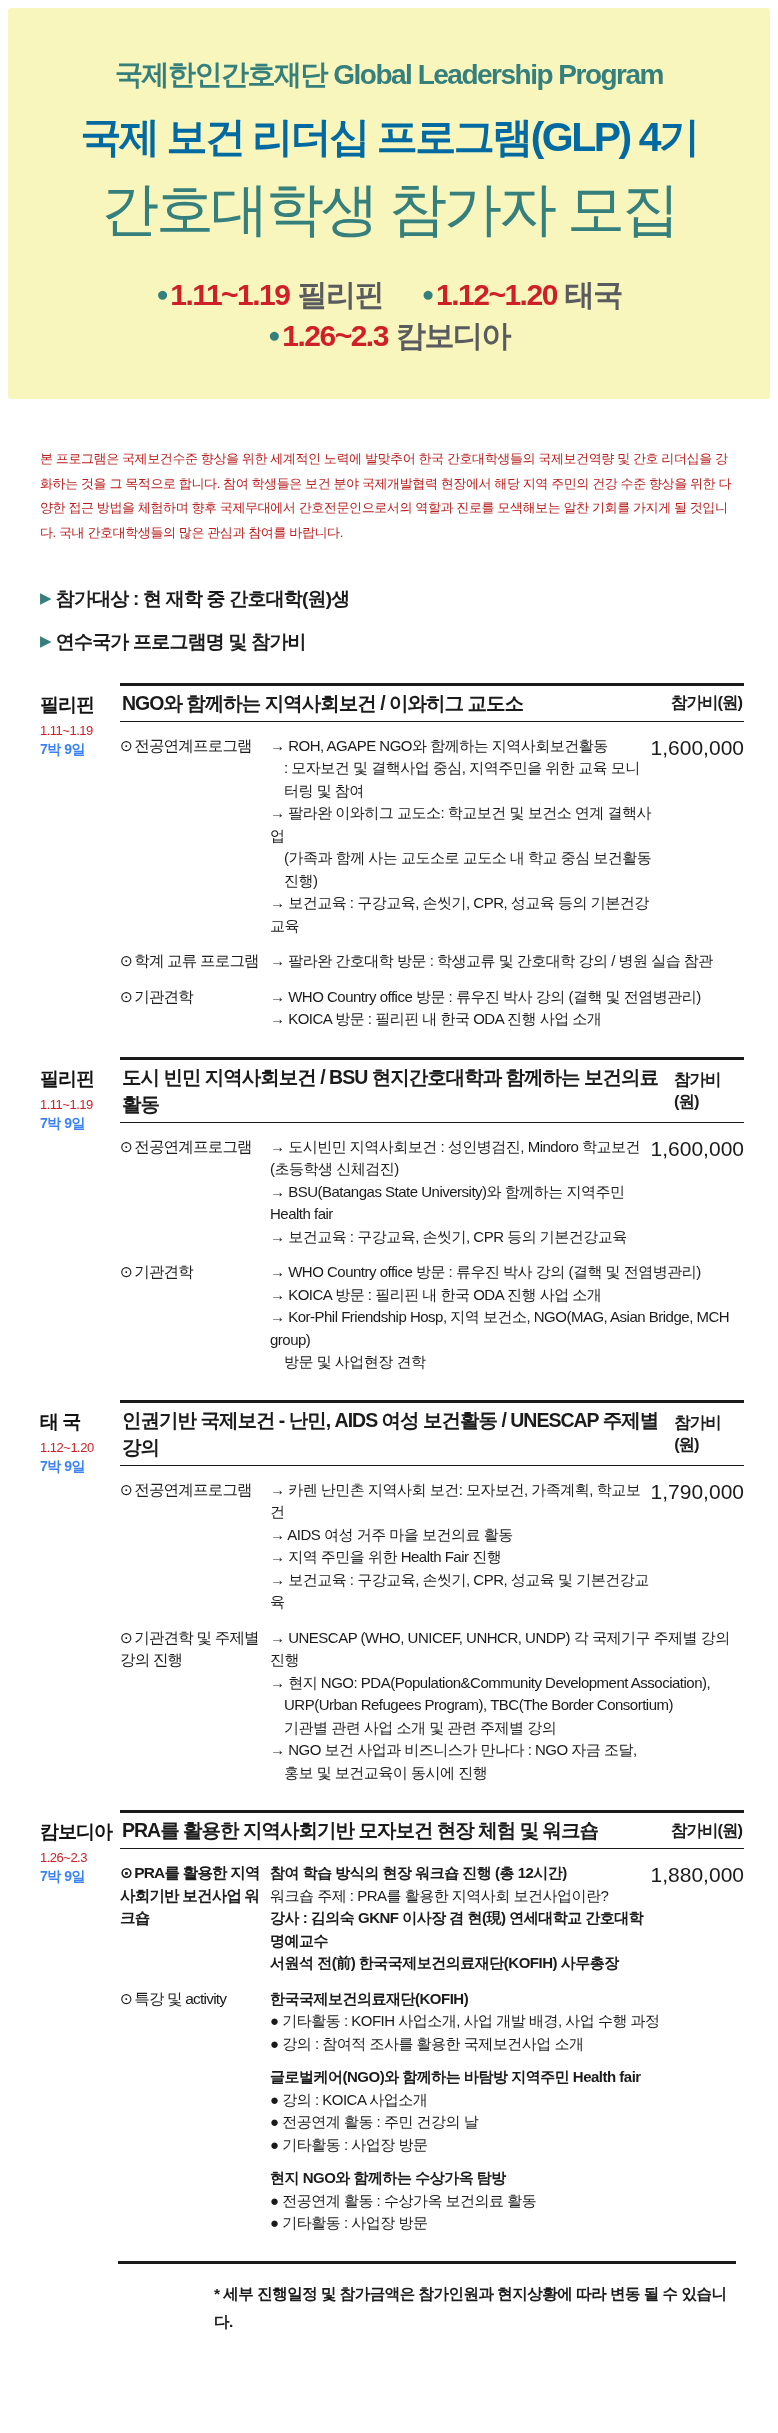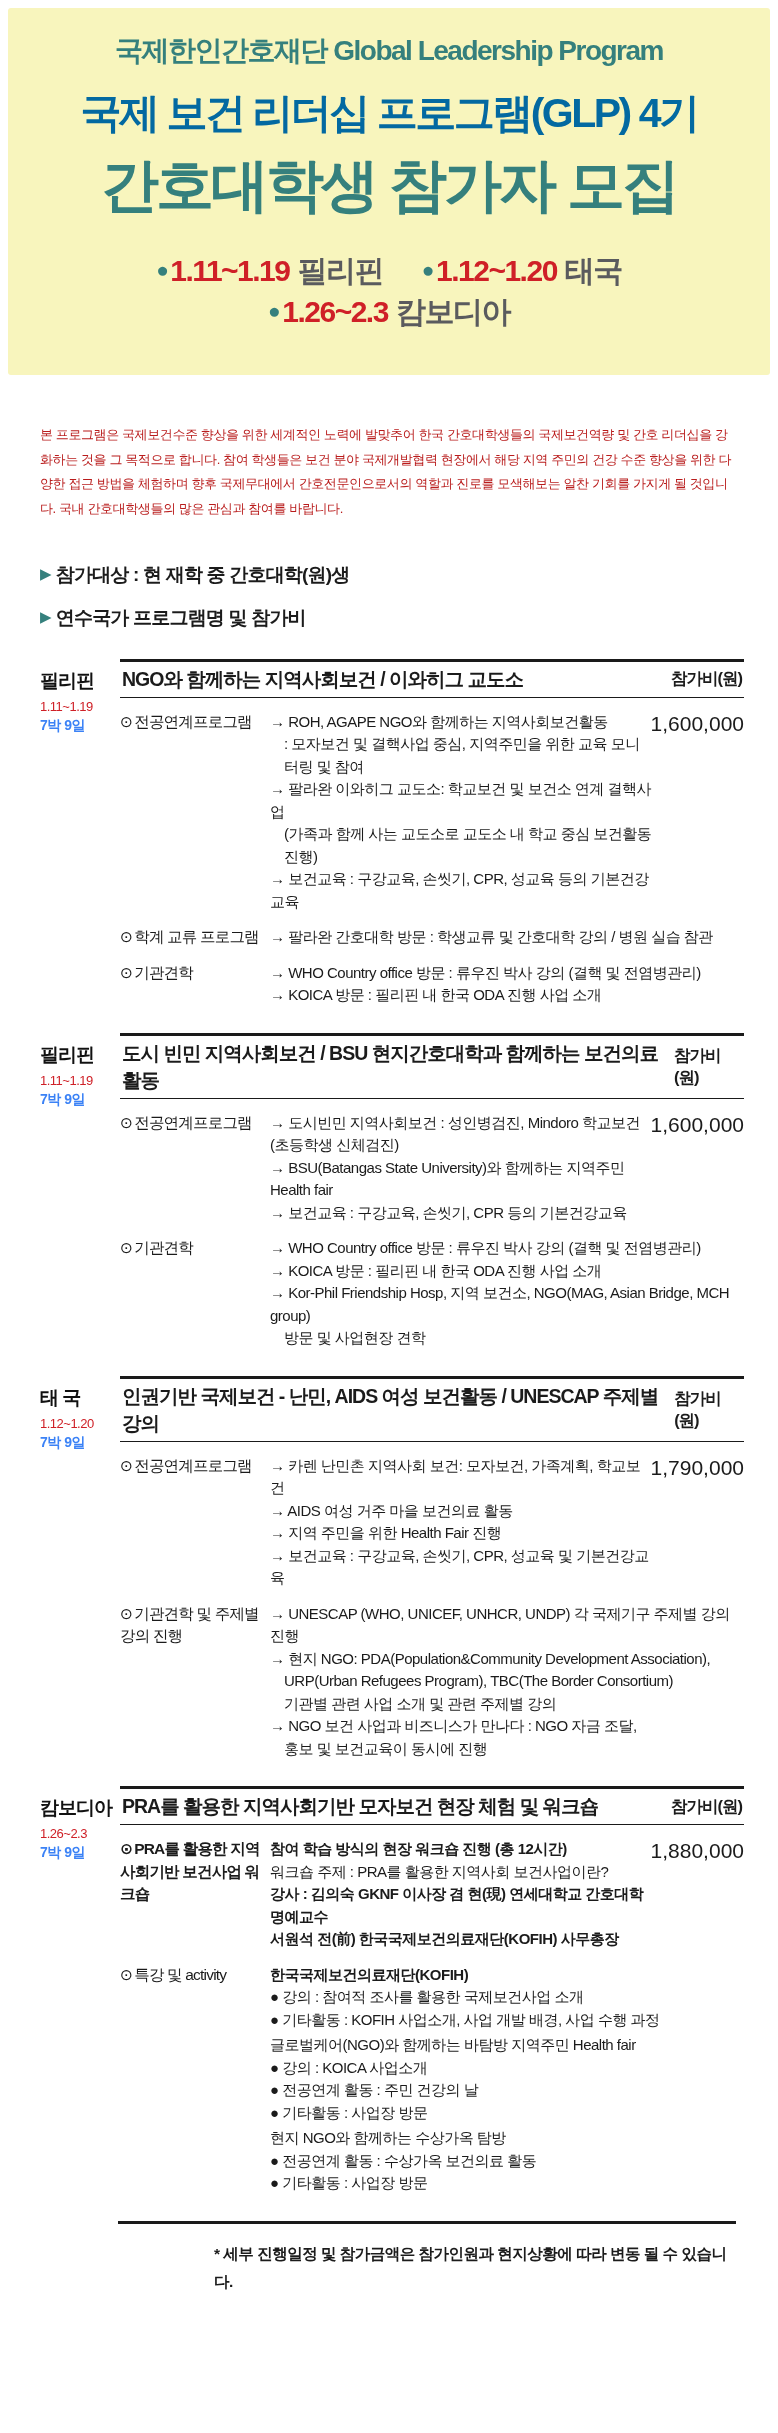--- a/index.html
+++ b/index.html
@@ -1,22 +1,22 @@
 <!DOCTYPE html>
 <html><head>
 <meta charset="utf-8">
 <style>
   html,body{margin:0;padding:0;background:#ffffff;}
   body{width:778px;font-family:"Liberation Sans","DejaVu Sans",sans-serif;color:#1b1b1b;}
 
   
-  .banner{margin:8px;background:#f8f5bd;border-radius:3px;text-align:center;padding:24px 8px 42px;}
+  .banner{margin:8px;background:#f8f5bd;border-radius:3px;text-align:center;padding:48px 8px 42px;}
   .banner .org{font-size:28px;font-weight:bold;color:#35807d;letter-spacing:-1.5px;}
   .banner .title{font-size:41px;font-weight:bold;color:#0369a1;margin-top:16px;letter-spacing:-2.5px;}
-  .banner .subtitle{font-size:58px;font-weight:bold;color:#35807d;margin-top:6px;letter-spacing:-3px;}
+  .banner .subtitle{font-size:58px;font-weight:normal;color:#35807d;margin-top:6px;letter-spacing:-3px;}
   .dates{margin-top:26px;font-size:30px;font-weight:bold;letter-spacing:-1.5px;}
   .drow{}
   .ditem{margin:0 16px;white-space:nowrap;}
   .dbul{color:#35807d;font-size:21px;vertical-align:4px;margin-right:3px;}
   .dt{color:#cf2027;}
   .dcountry{color:#5a5b5e;margin-left:8px;}
 
   
   .intro{margin:48px 40px 0;font-size:13px;line-height:1.9;letter-spacing:-0.4px;color:#b91c1c;}
 
@@ -37,21 +37,21 @@
   .ptitle{font-size:19.5px;font-weight:bold;letter-spacing:-1px;}
   .pfeeh{font-size:16.5px;font-weight:bold;letter-spacing:-1px;}
   .prow{display:grid;grid-template-columns:150px 1fr;margin-top:13px;position:relative;}
   .plabel{font-size:15.5px;letter-spacing:-0.8px;line-height:1.45;padding-right:4px;}
   .odot{margin-right:2px;}
   .plines{line-height:1.5;}
   .first .plines{margin-right:92px;}
   .pline{font-size:15px;letter-spacing:-0.5px;}
   .cont{padding-left:14px;}
   .bld{font-weight:bold;}
-  .grp{font-weight:normal;margin-top:3px;}
+  .grp{font-weight:bold;margin-top:11px;}
   .pfee{position:absolute;right:0;top:1px;font-size:21px;font-weight:normal;letter-spacing:0px;}
 
   
   .notes{margin:4px 42px 0 118px;border-top:3px solid #1a1a1a;padding:16px 0 0 96px;
          font-size:15.5px;font-weight:bold;letter-spacing:-0.5px;line-height:1.8;}
 </style>
 </head>
 <body>
 
 <div class="banner">
@@ -211,22 +211,22 @@
           <div class="pline">워크숍 주제 : PRA를 활용한 지역사회 보건사업이란?</div>
           <div class="pline bld">강사 : 김의숙 GKNF 이사장 겸 현(現) 연세대학교 간호대학 명예교수</div>
           <div class="pline bld">서원석 전(前) 한국국제보건의료재단(KOFIH) 사무총장</div>
         </div>
         <div class="pfee">1,880,000</div>
       </div>
       <div class="prow">
         <div class="plabel"><span class="odot">⊙</span><span>특강 및 activity</span></div>
         <div class="plines">
           <div class="pline bld">한국국제보건의료재단(KOFIH)</div>
+          <div class="pline">● 기타활동 : KOFIH 사업소개, 사업 개발 배경, 사업 수행 과정</div>
           <div class="pline">● 강의 : 참여적 조사를 활용한 국제보건사업 소개</div>
-          <div class="pline">● 기타활동 : KOFIH 사업소개, 사업 개발 배경, 사업 수행 과정</div>
           <div class="pline grp">글로벌케어(NGO)와 함께하는 바탐방 지역주민 Health fair</div>
           <div class="pline">● 강의 : KOICA 사업소개</div>
           <div class="pline">● 전공연계 활동 : 주민 건강의 날</div>
           <div class="pline">● 기타활동 : 사업장 방문</div>
           <div class="pline grp">현지 NGO와 함께하는 수상가옥 탐방</div>
           <div class="pline">● 전공연계 활동 : 수상가옥 보건의료 활동</div>
           <div class="pline">● 기타활동 : 사업장 방문</div>
         </div>
       </div>
     </div>

